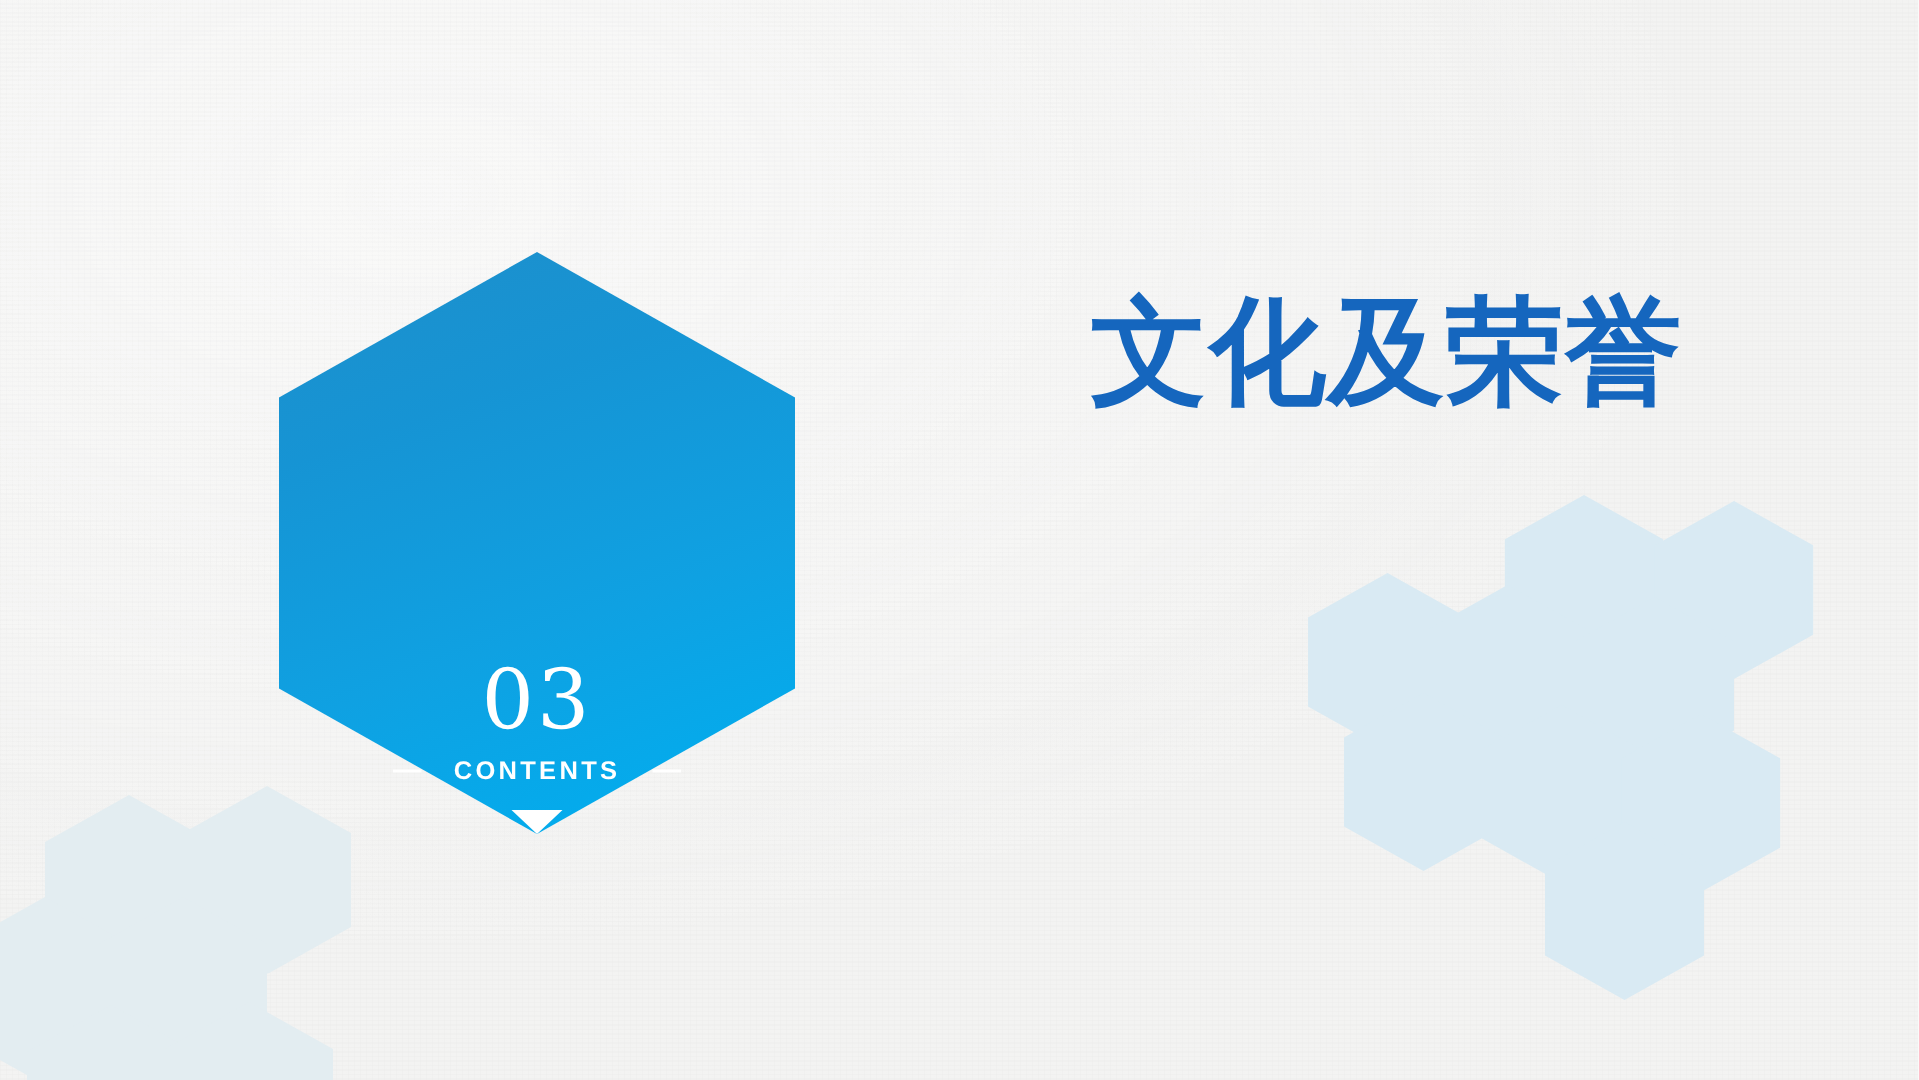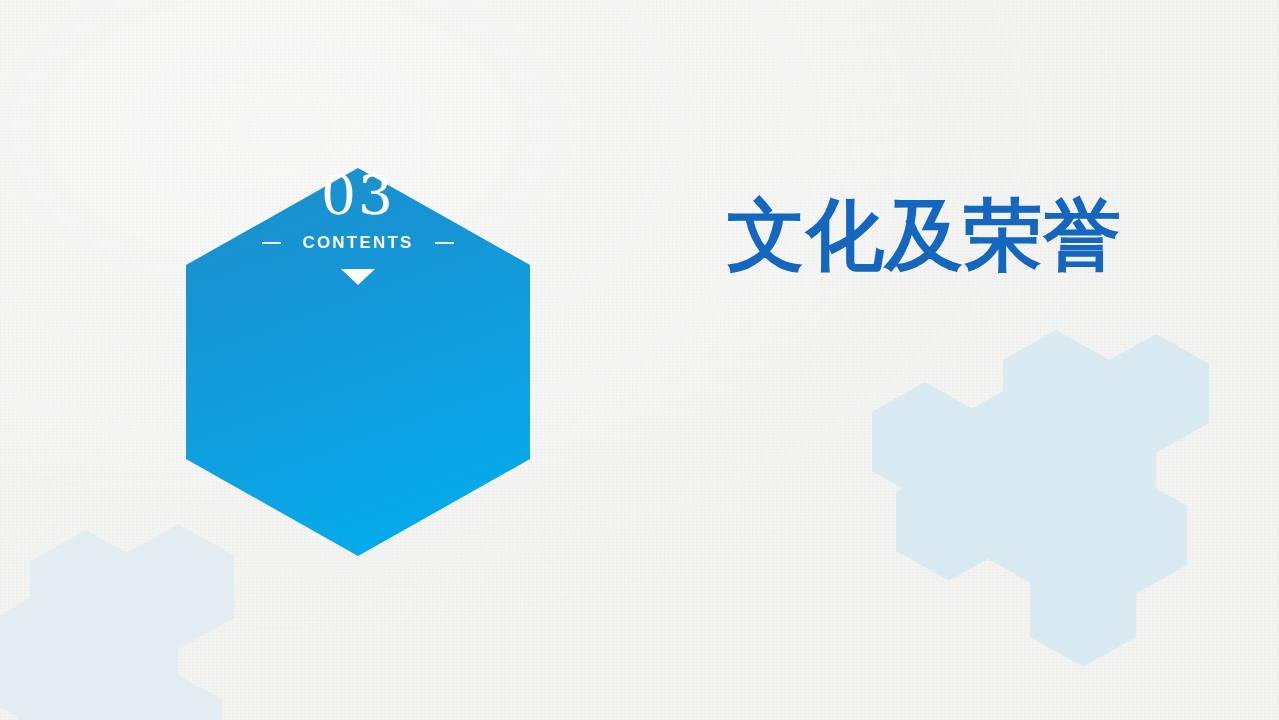--- a/index.html
+++ b/index.html
@@ -56,21 +56,21 @@
     background: linear-gradient(160deg, #1E8FCB 0%, #1694D4 28%, #0FA1E2 62%, #04ABEC 88%, #02AEF0 100%);
     clip-path: polygon(50% 0%, 100% 25%, 100% 75%, 50% 100%, 0% 75%, 0% 25%);
     filter: drop-shadow(0 4px 10px rgba(30,110,160,0.20));
   }
   #hex-badge-inner {
     position: absolute;
     inset: 0;
     display: flex;
     flex-direction: column;
     align-items: center;
-    justify-content: flex-start;
+    justify-content: flex-end;
   }
   #hex-number {
     font-family: "DejaVu Serif", "Liberation Serif", serif;
     font-size: 55px;
     line-height: 1;
     color: #ffffff;
     letter-spacing: 2px;
     margin-bottom: 10px;
     font-weight: 400;
   }

